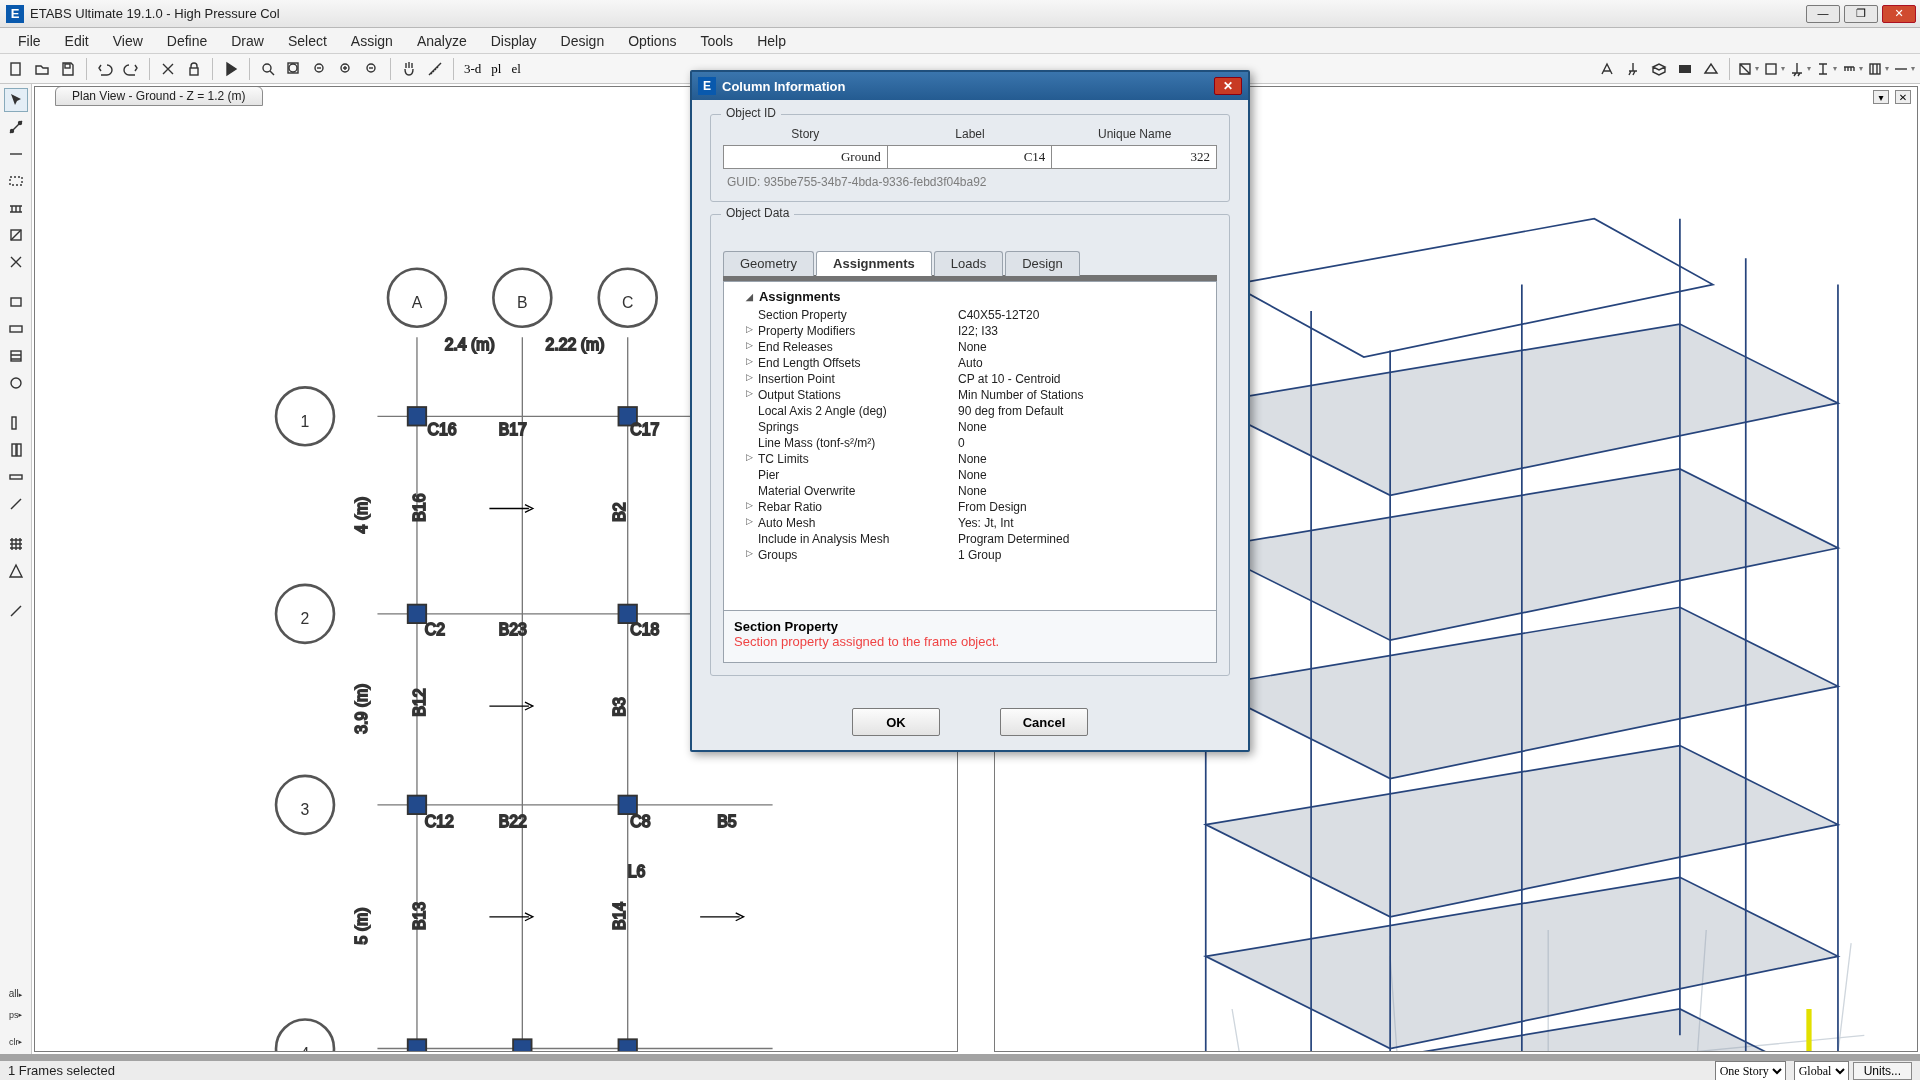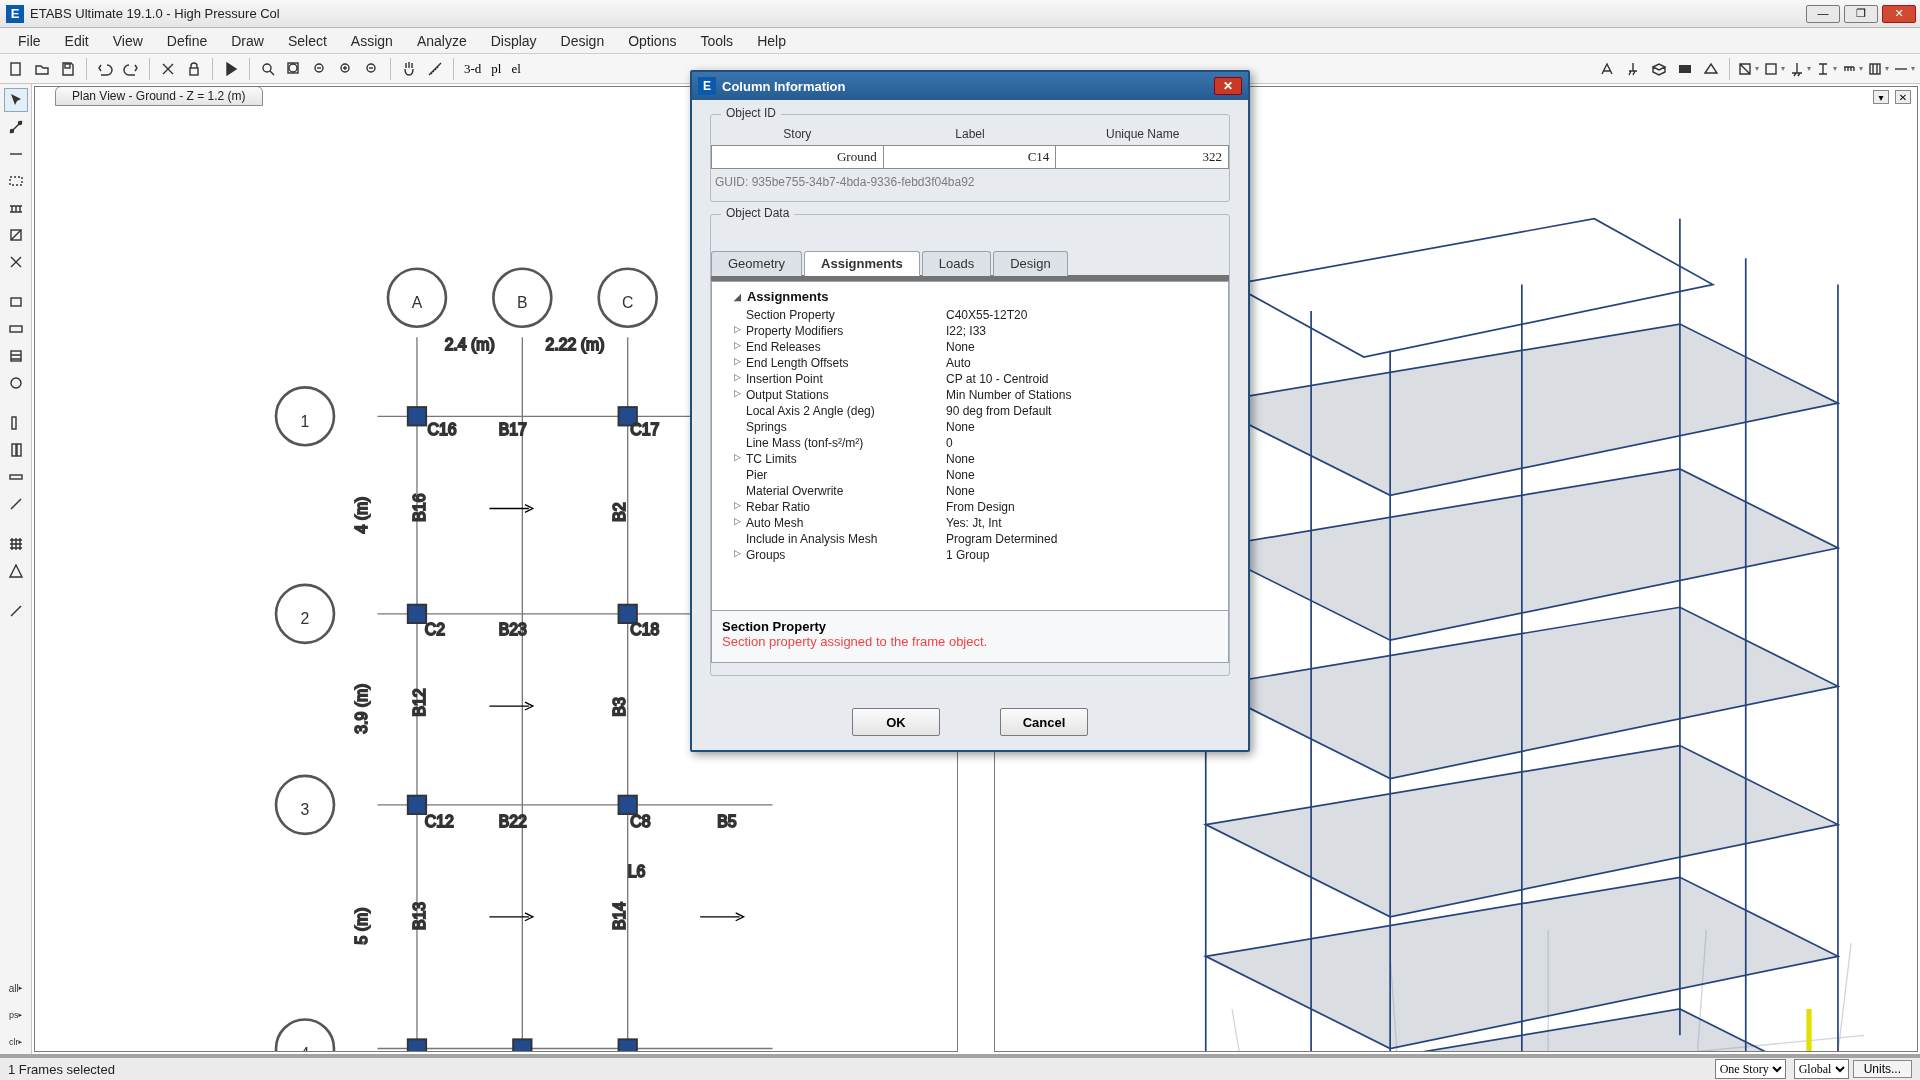--- a/index.html
+++ b/index.html
@@ -30,34 +30,34 @@
 .side-toolbar .gap { height:10px; }
 
 .views { flex:1; display:flex;gap:32px; }
 .view-pane { flex:1; position:relative; border:1px solid #7a7a7a; margin:2px; background:#fff; overflow:hidden; }
 .view-tab { position:absolute; top:-1px; left:20px; background:linear-gradient(#fbfbfb,#e4e4e4); border:1px solid #8c8c8c; border-top-left-radius:6px; border-top-right-radius:6px; padding:2px 16px; font-size:12px; color:#222; z-index:3; }
 .view-ctrl { position:absolute; top:3px; right:6px; display:flex; gap:6px; z-index:3; }
 .view-ctrl .vb { width:16px; height:14px; border:1px solid #888; background:#eee; display:flex; align-items:center; justify-content:center; font-size:10px; }
 
 .plan-svg { position:absolute; inset:0; }
 
-.statusbar { position:absolute; bottom:0; left:0; right:0; height:26px; background:#ececec; border-top:4px solid #a3a3a3; display:flex; align-items:center; padding:0 8px; }
+.statusbar { position:absolute; bottom:0; left:0; right:0; height:26px; background:#ececec; border-top:7px solid #a3a3a3; display:flex; align-items:center; padding:0 8px; }
 .statusbar .stat-l { flex:1; font-size:13px; color:#222; }
 .statusbar select { font:12px "Segoe UI"; height:20px; margin:0 4px; border:1px solid #7c7c7c; background:#fff; }
 .statusbar .units { border:1px solid #888; background:#f4f4f4; padding:1px 10px; font-size:12px; }
 
 
 .dialog { position:absolute; left:690px; top:70px; width:560px; background:#e7ebf0; border:2px solid #1f4f7c; border-radius:2px; box-shadow:3px 3px 10px rgba(0,0,0,.4); z-index:50; }
 .dlg-title { height:28px; background:linear-gradient(#3a75ad,#245b91); display:flex; align-items:center; color:#fff; font-weight:600; }
 .dlg-title .ico { width:18px; height:18px; background:#0959ad; color:#fff; display:flex; align-items:center; justify-content:center; margin:0 6px; font-weight:bold; }
 .dlg-title .t { flex:1; font-size:13px; }
 .dlg-title .x { width:28px; height:18px; margin-right:6px; background:#c83a24; border:1px solid #801; color:#fff; display:flex; align-items:center; justify-content:center; font-weight:bold; border-radius:2px; }
 
 .dlg-body { padding:14px 18px 10px; }
-.fieldset { border:1px solid #b3bcc6; border-radius:3px; padding:12px 0; margin-bottom:12px; position:relative; }
+.fieldset { border:1px solid #b3bcc6; border-radius:3px; padding:12px 12px; margin-bottom:12px; position:relative; }
 .fieldset .legend { position:absolute; top:-9px; left:10px; background:#e7ebf0; padding:0 5px; font-size:12px; color:#333; }
 
 .oid-row { display:flex; gap:0; }
 .oid-col { flex:1; text-align:center; font-size:12px; color:#333; }
 .oid-in { width:100%; height:24px; border:1px solid #8c8c8c; background:#fff; padding:0 6px; font:13px "Segoe UI"; color:#222; text-align:right; }
 .oid-row.inputs .oid-col + .oid-col .oid-in { border-left:none; }
 .guid { font-size:12px; color:#7c7c7c; margin-top:6px; padding-left:4px; }
 
 .od-tabs { display:flex; border-bottom:6px solid #737373; margin-bottom:0;margin-top:20px; }
 .od-tab { padding:4px 16px; border:1px solid #9aa3ad; border-bottom:none; background:#dde2e8; margin-right:2px; margin-bottom:-1px; font-size:13px; color:#333; border-top-left-radius:3px; border-top-right-radius:3px; }
@@ -365,21 +365,21 @@
           <path d="M8 2L2 14h12z"></path>
         </svg>
       </div>
     <div class="gap"></div>
     <div class="sb">
         <svg viewBox="0 0 16 16">
           <path d="M3 13L13 3"></path>
         </svg>
       </div>
     <div style="flex:1"></div>
-    <div class="sb" style="font-size:10px;">all<sub style="font-size:7px">▸</sub></div>
+    <div class="sb" style="font-size:10px;align-items:flex-end;">all<sub style="font-size:7px">▸</sub></div>
     <div class="sb" style="font-size:9px;">ps<sub style="font-size:7px">▸</sub></div>
     <div class="sb" style="font-size:9px;">clr<sub style="font-size:7px">▸</sub></div>
   </div>
 
   <div class="views">
     <div class="view-pane">
       <div class="view-tab">Plan View - Ground - Z = 1.2 (m)</div>
       <svg class="plan-svg" viewBox="0 0 700 980">
 
         <g stroke="#777" stroke-width="1">

